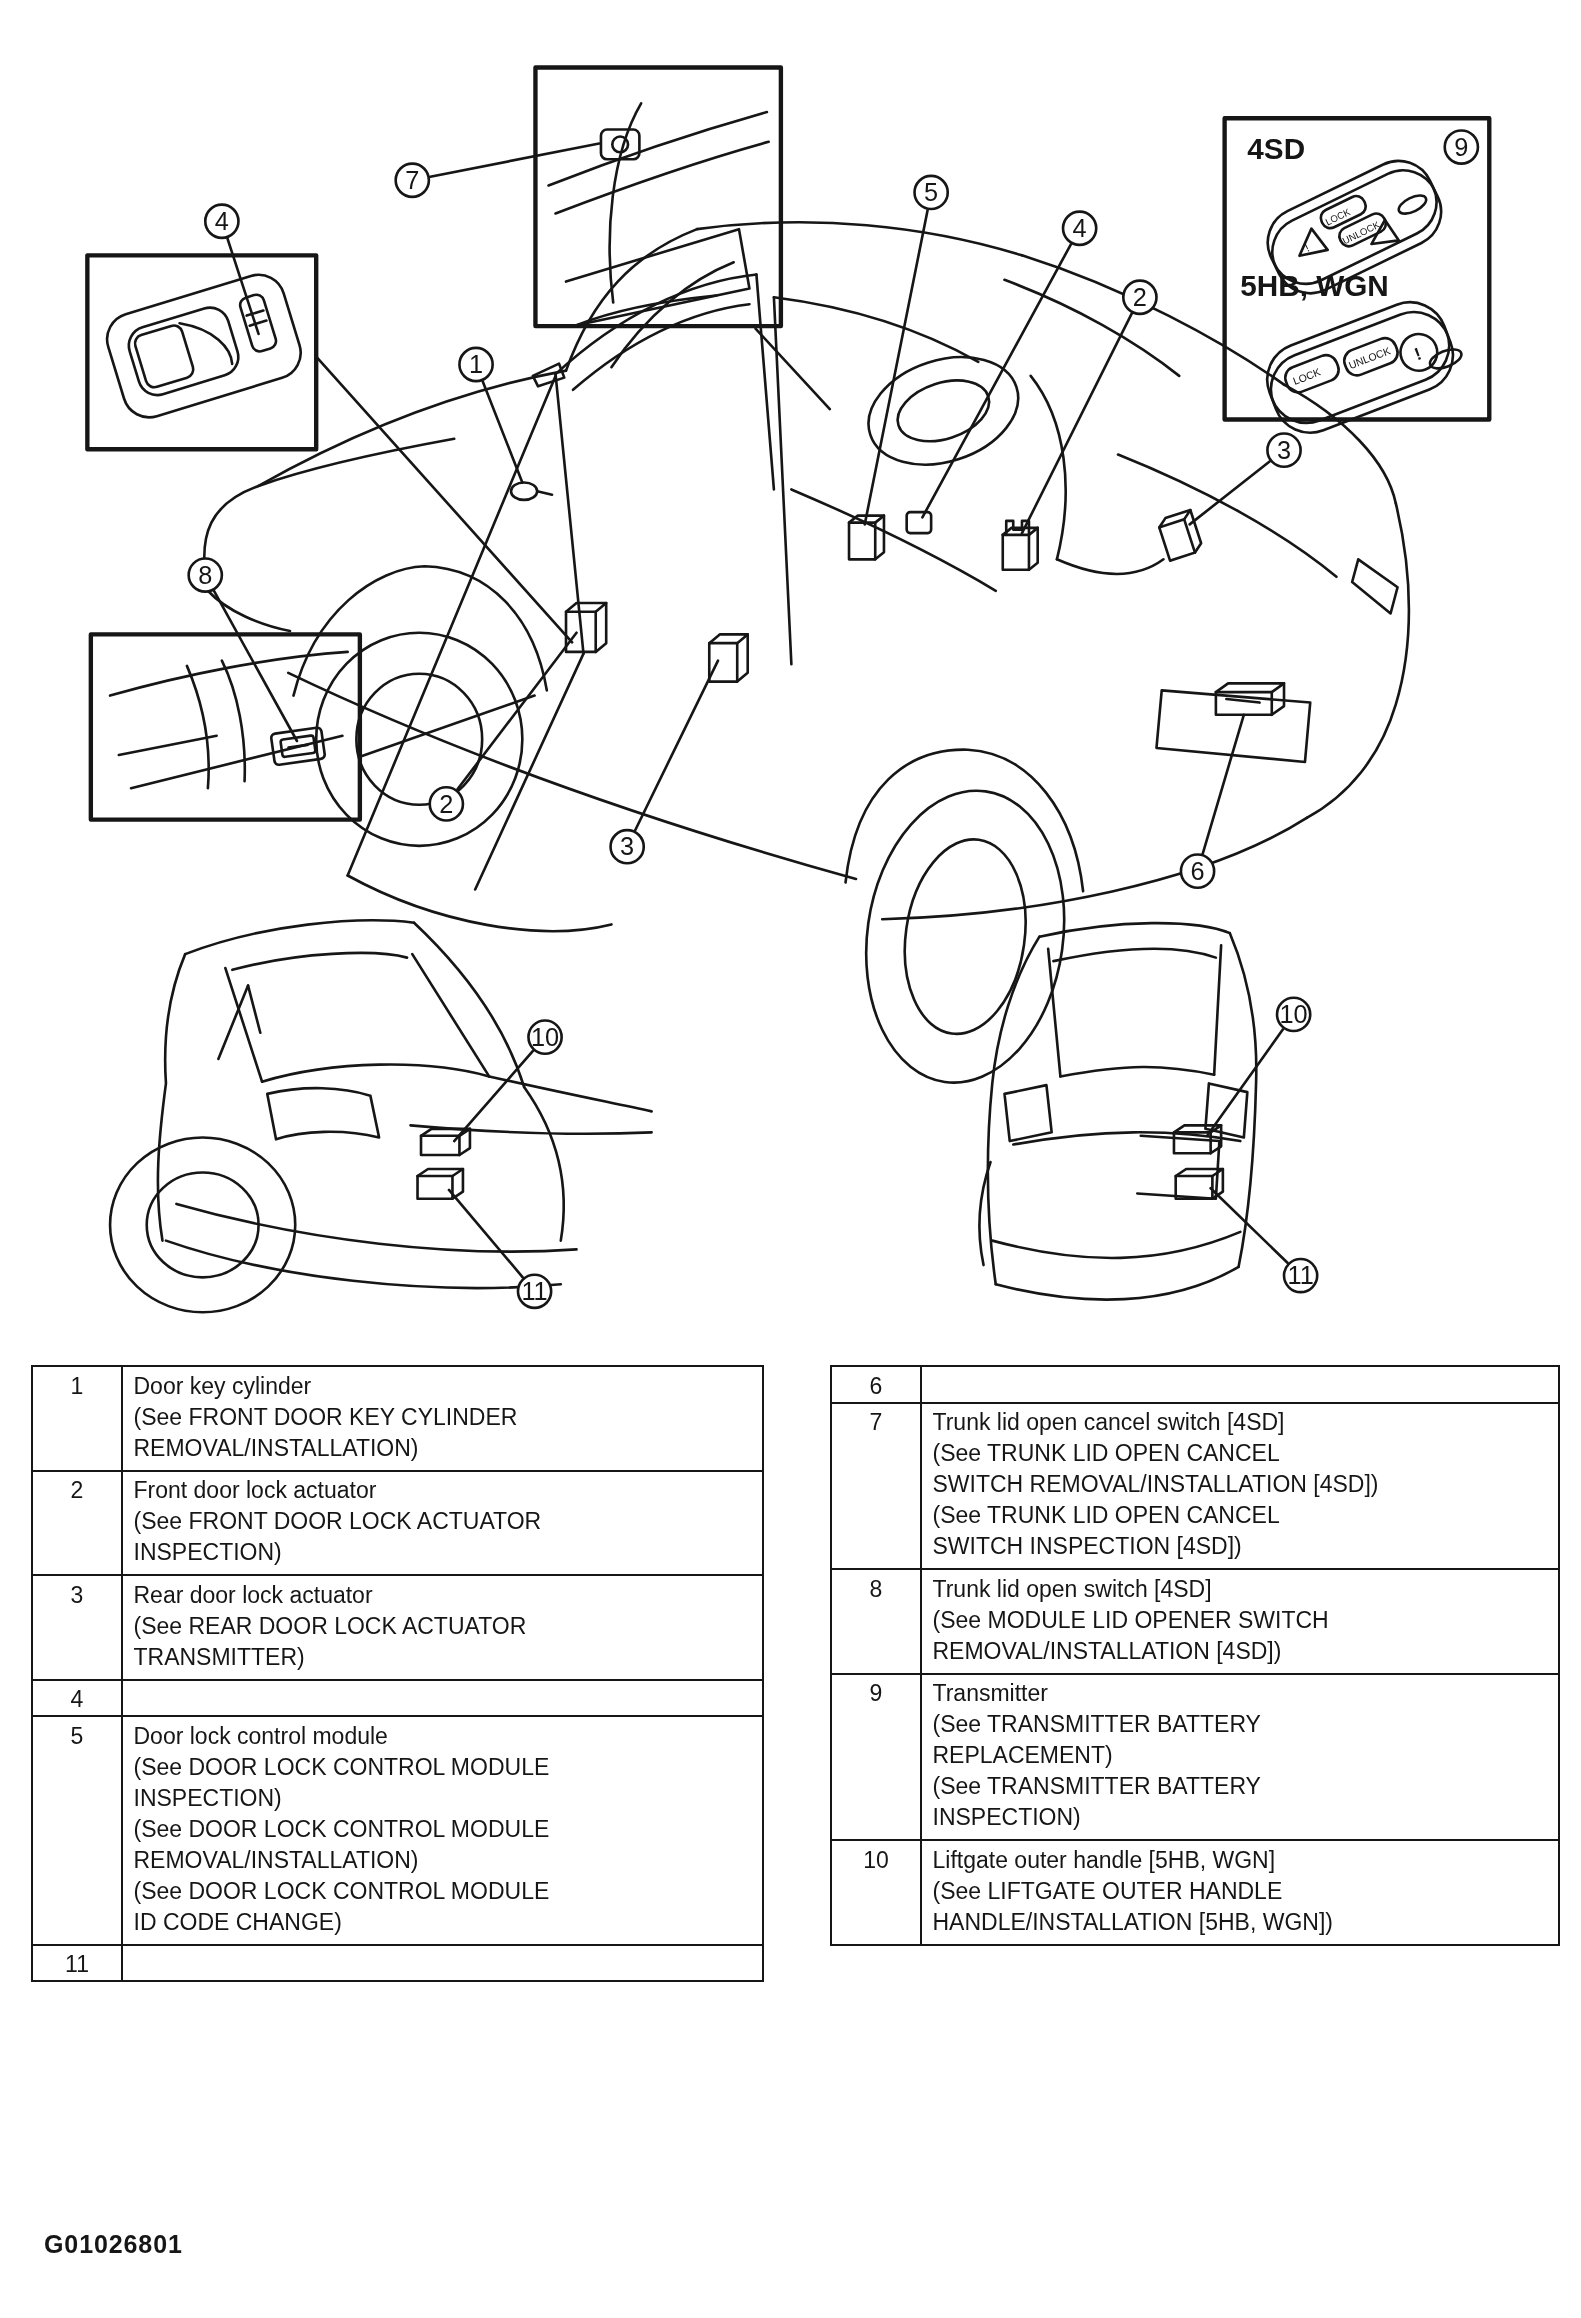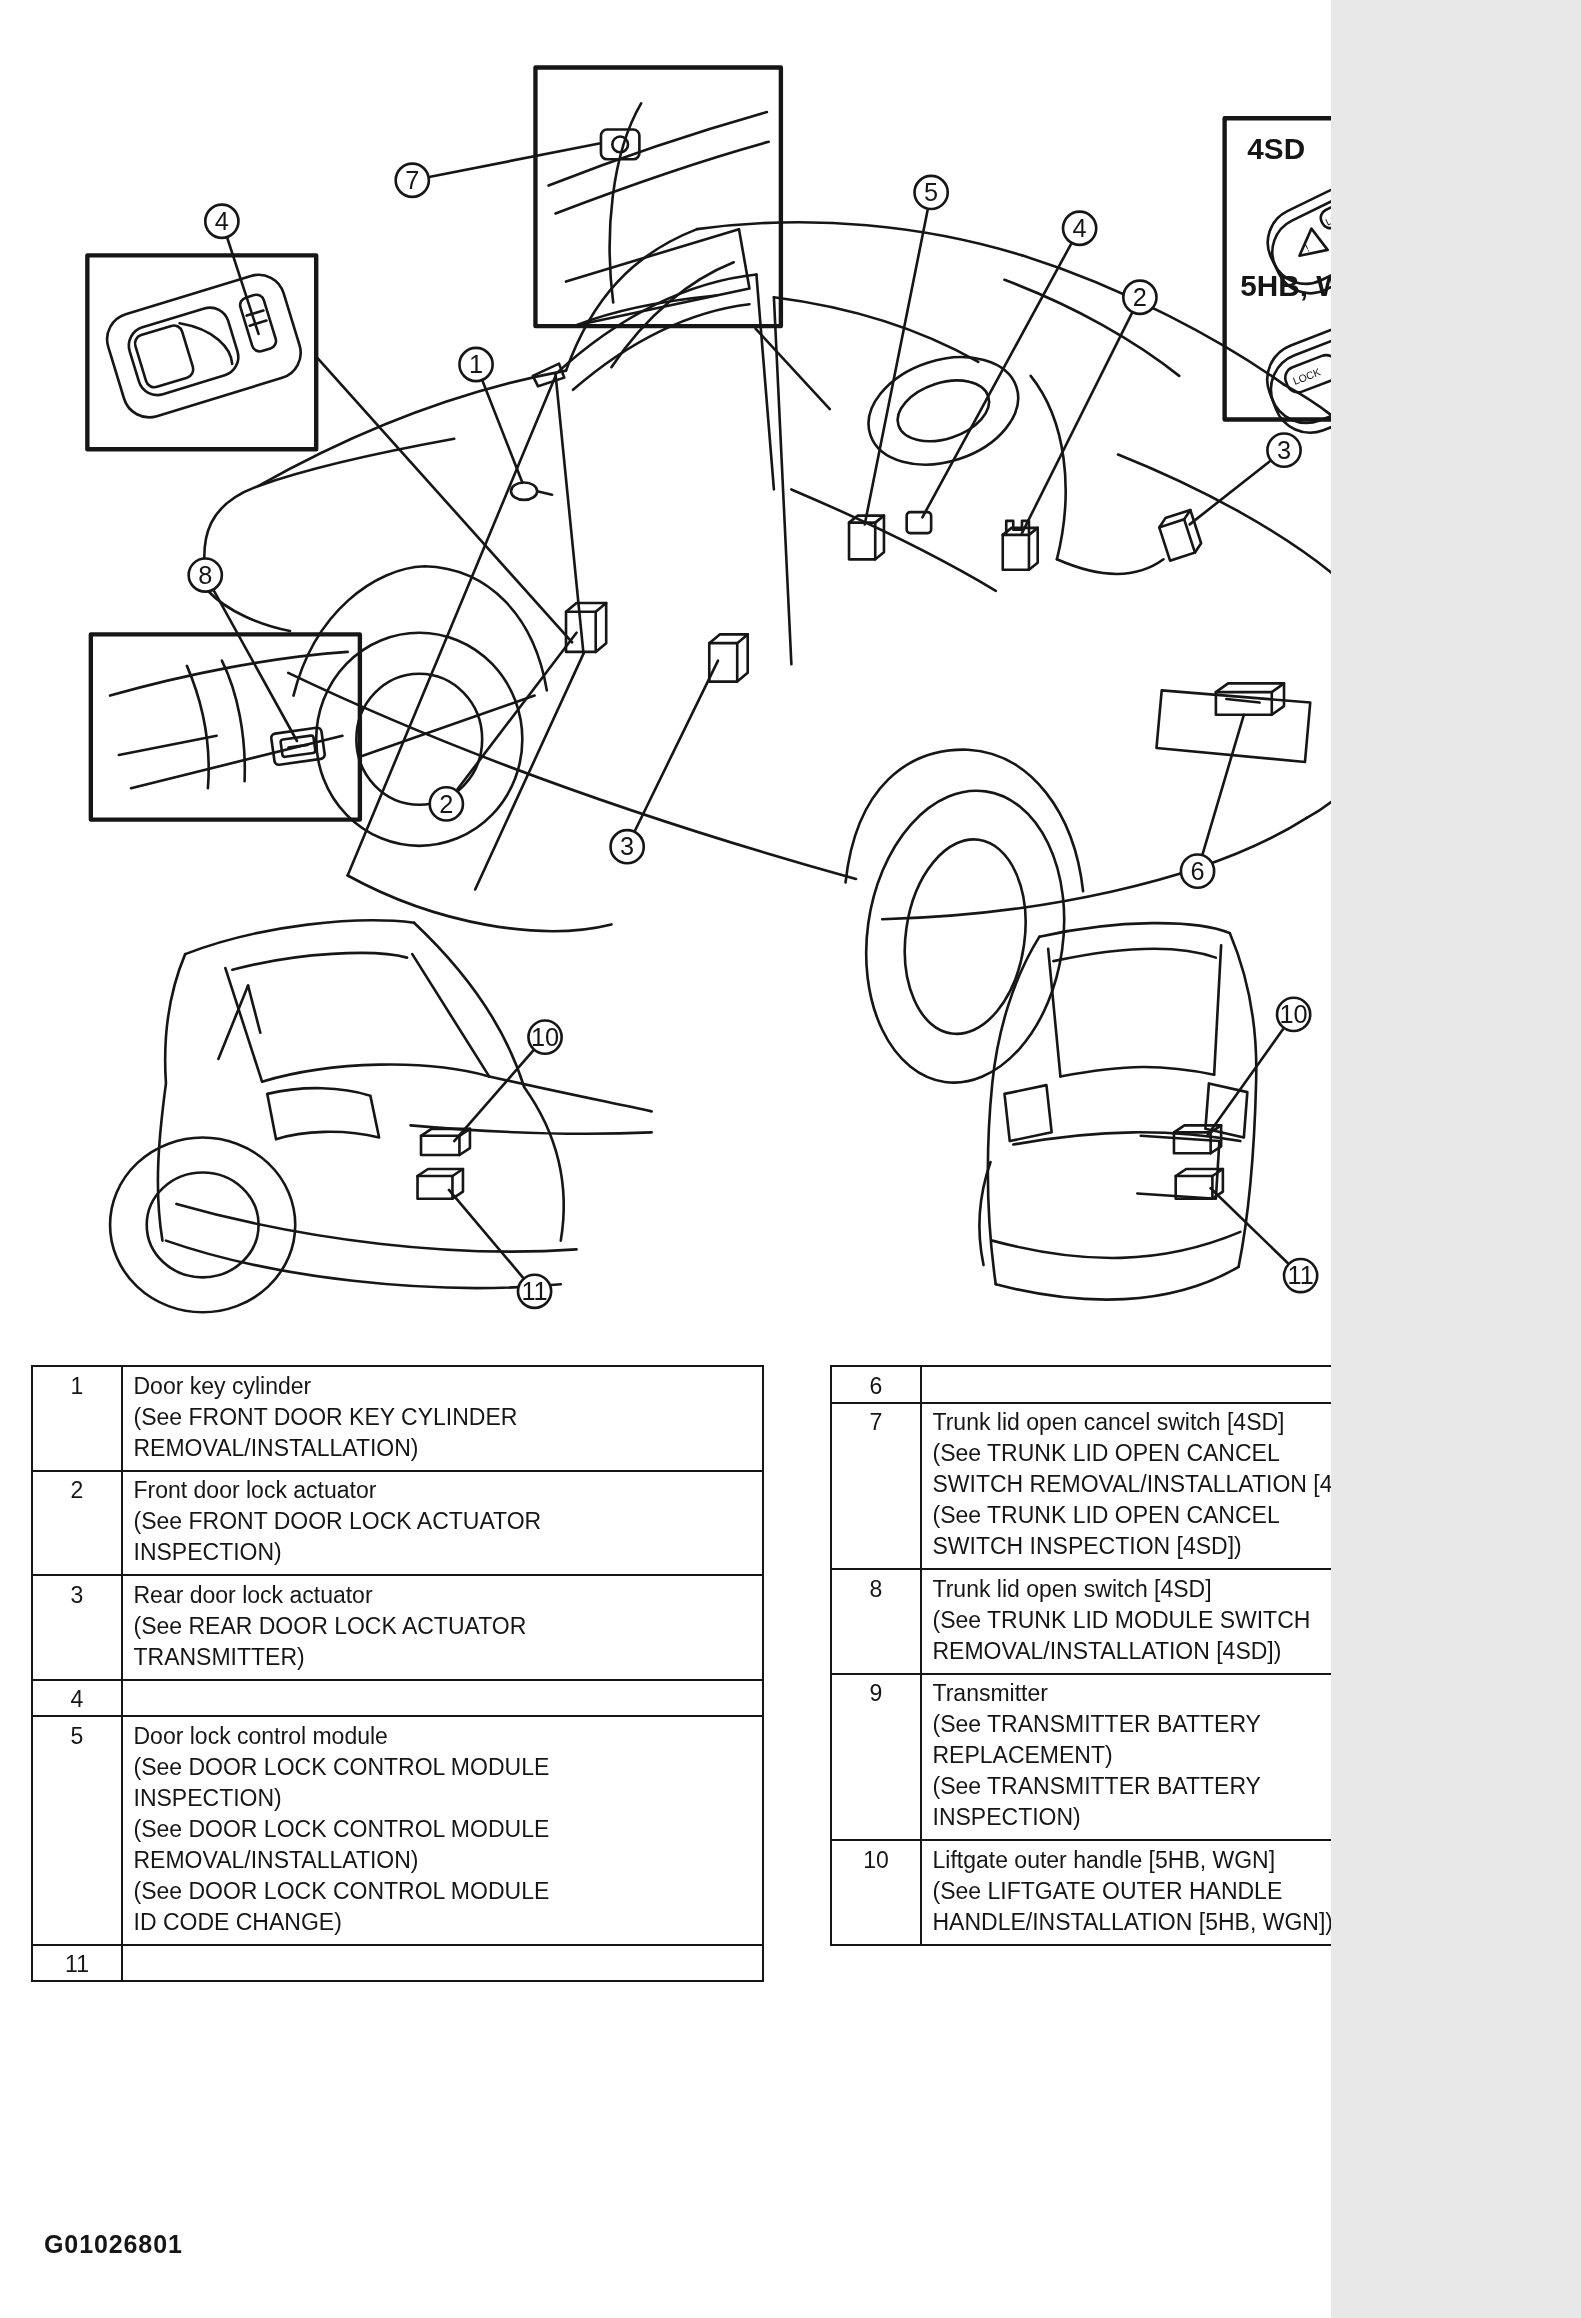--- a/index.html
+++ b/index.html
@@ -1,17 +1,17 @@
 <!DOCTYPE html>
 <html style="font-size:14px"><head>
 <meta charset="utf-8">
 <style>
   html,body{margin:0;padding:0;background:#e8e8e8;}
   .page{
-    position:relative;width:1331px;height:2319px;background:#ffffff;
+    position:relative;width:1581px;height:2319px;background:#ffffff;
     font-family:"Liberation Sans", sans-serif;color:#161616;overflow:hidden;
   }
   .diagram{position:absolute;left:0;top:0;}
   svg text{font-family:"Liberation Sans", sans-serif;}
 
   
   .ref-table{
     position:absolute;border:2.6px solid #161616;background:#fff;
     font-size:23px;line-height:31px;
   }
@@ -390,21 +390,21 @@
         <div class="t-num">7</div>
         <div class="t-desc">Trunk lid open cancel switch [4SD]
 (See TRUNK LID OPEN CANCEL
 SWITCH REMOVAL/INSTALLATION [4SD])
 (See TRUNK LID OPEN CANCEL
 SWITCH INSPECTION [4SD])</div>
       </div>
       <div class="t-row">
         <div class="t-num">8</div>
         <div class="t-desc">Trunk lid open switch [4SD]
-(See TRUNK LID MODULE SWITCH
+(See MODULE LID OPENER SWITCH
 REMOVAL/INSTALLATION [4SD])</div>
       </div>
       <div class="t-row">
         <div class="t-num">9</div>
         <div class="t-desc">Transmitter
 (See TRANSMITTER BATTERY
 REPLACEMENT)
 (See TRANSMITTER BATTERY
 INSPECTION)</div>
       </div>

